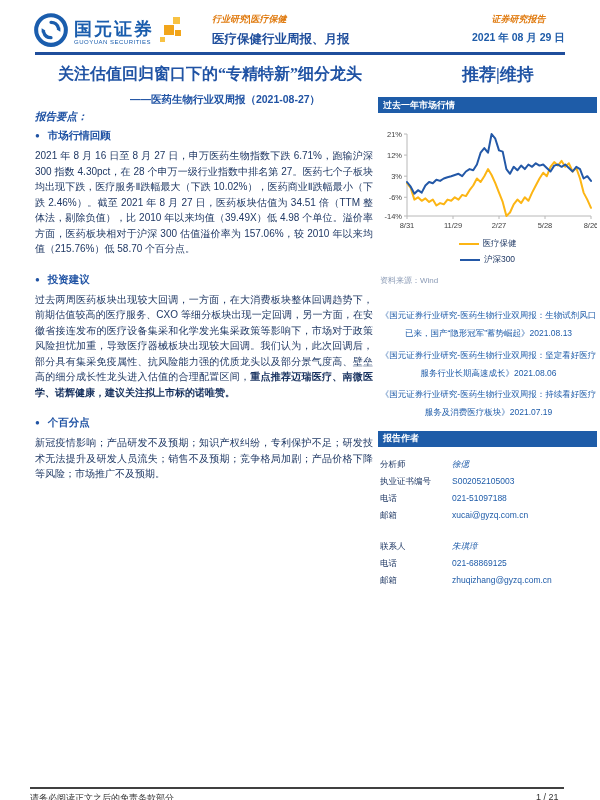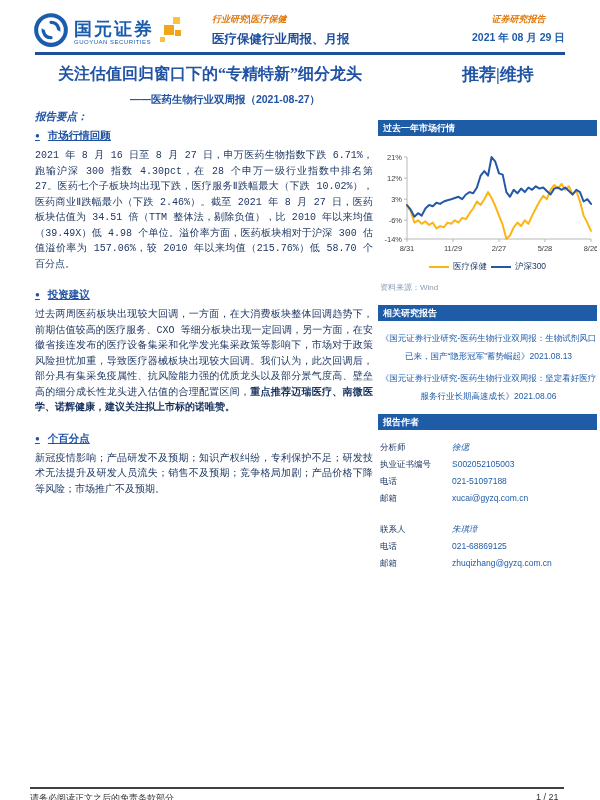--- a/index.html
+++ b/index.html
@@ -23,32 +23,32 @@
 
   
   .doc-title{left:30px;top:64px;width:360px;text-align:center;font-size:16px;font-weight:bold;
              color:#2053A4;font-family:"Liberation Serif",serif;}
   .rating{left:462px;top:63px;font-size:17px;font-weight:bold;color:#2053A4;font-family:"Liberation Serif",serif;}
   .subtitle{left:30px;top:93px;width:390px;text-align:center;font-size:10.5px;font-weight:bold;color:#2053A4;}
 
   
   .left-col{left:35px;top:110px;width:338px;}
   .kp-heading{font-size:10.5px;font-weight:bold;color:#2053A4;font-style:italic;margin-bottom:5px;}
-  .sec-title{font-size:10.5px;font-weight:bold;color:#2053A4;margin:4px 0 5px 0;text-decoration:underline;}
+  .sec-title{font-size:10.5px;font-weight:bold;color:#2053A4;margin:4px 0 5px 0;}
   .sec-title .blt{font-size:8px;margin-right:8px;vertical-align:1px;}
   .sec-body{font-size:10px;line-height:1.55;color:#1F3864;text-align:justify;margin:0 0 16px 0;
-            font-family:Liberation Mono, monospace;}
+            font-family:Liberation Sans, sans-serif;}
   .sec-body b{color:#17315E;}
 
   
-  .sidebar{left:378px;top:97px;width:219px;margin-top:23px;}
+  .sidebar{left:378px;top:97px;width:219px;}
   .sbar{background:#1E5CA8;color:#ffffff;font-size:9px;font-weight:bold;padding:2.5px 5px;height:11px;line-height:11px;}
   .chart-wrap{padding:16px 0 0 0;}
   svg{font-family:"Liberation Sans",sans-serif;}
-  .legend{display:flex;justify-content:center;align-items:center;gap:4px;margin-top:1px;}
+  .legend{display:flex;justify-content:center;align-items:center;gap:4px;margin-top:1px;flex-direction:column;}
   .legend .item{display:flex;align-items:center;font-size:8.5px;color:#1F3864;}
   .legend .sw{display:inline-block;width:20px;height:2.5px;margin-right:4px;}
   .src{font-size:8px;color:#8A9AB5;margin:9px 0 12px 2px;}
   .reports{padding:8px 0 6px 2px;text-align:center;}
   .report-item{font-size:8.5px;color:#1F5CA9;line-height:2.15;margin-bottom:3px;}
   .authors{padding:9px 0 0 2px;}
   .arow{display:flex;font-size:8.5px;line-height:17px;}
   .arow .lab{width:72px;color:#1F3864;}
   .arow .val{color:#1F5CA9;}
   .arow .name{color:#1F5CA9;font-style:italic;font-family:"Liberation Serif",serif;}
@@ -157,24 +157,24 @@
           <span>医疗保健</span>
         </span>
         <span class="item">
           <span class="sw" style="background: rgb(35, 88, 167);"></span>
           <span>沪深300</span>
         </span>
       </div>
   </div>
   <div class="src">资料来源：Wind</div>
 
-  <div class="sbar">相关研究报告</div>
   <div class="reports">
     <div class="report-item">《国元证券行业研究-医药生物行业双周报：生物试剂风口已来，国产“隐形冠军”蓄势崛起》2021.08.13</div>
     <div class="report-item">《国元证券行业研究-医药生物行业双周报：坚定看好医疗服务行业长期高速成长》2021.08.06</div>
+    <div class="report-item">《国元证券行业研究-医药生物行业双周报：持续看好医疗服务及消费医疗板块》2021.07.19</div>
   </div>
 
   <div class="sbar">报告作者</div>
   <div class="authors">
     <div class="arow">
       <span class="lab">分析师</span>
       <span class="name">徐偲</span>
     </div>
     <div class="arow">
       <span class="lab">执业证书编号</span>

